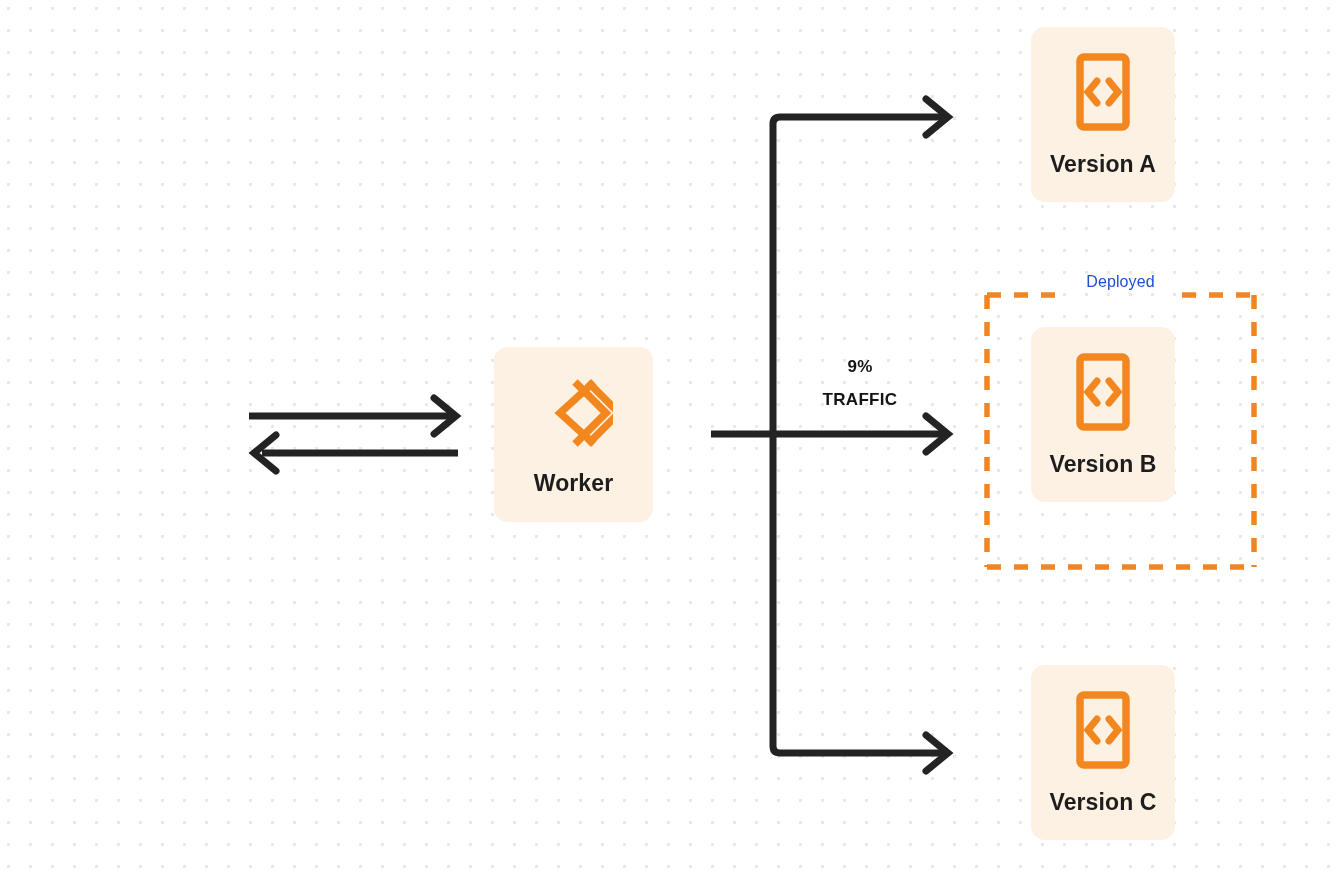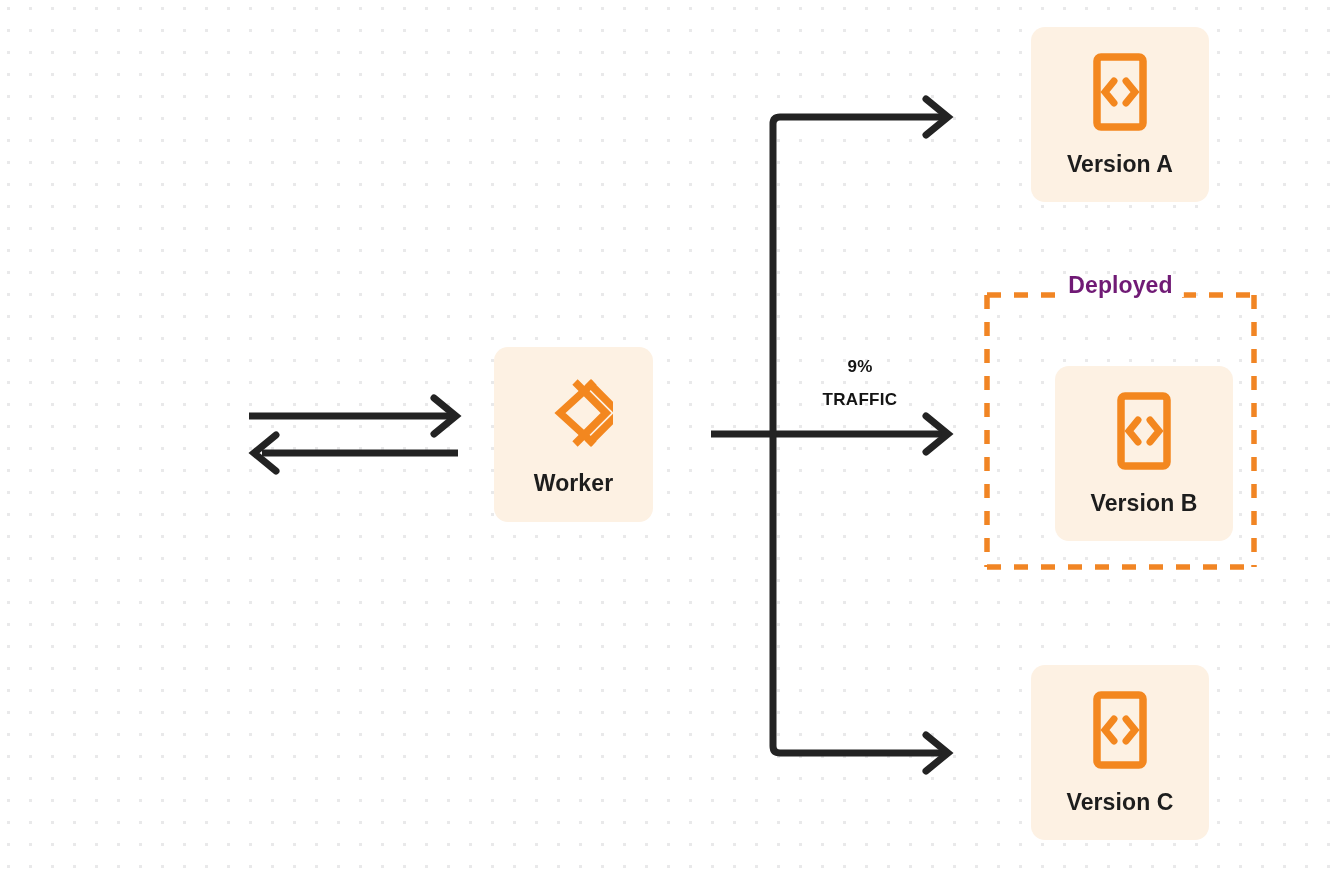--- a/index.html
+++ b/index.html
@@ -46,26 +46,26 @@
   .node-worker {
     left: 494px;
     top: 347px;
     width: 159px;
     height: 175px;
     background-color: #fdf1e3;
   }
 
   .node-version {
     left: 1031px;
-    width: 178px;
+    width: 144px;
     height: 175px;
     background-color: #fdf1e3;
   }
   .node-version-a { top: 27px; }
-  .node-version-b { top: 366px; margin-left: 24px; }
+  .node-version-b { top: 327px; }
   .node-version-c { top: 665px; }
 
   .node-label {
     font-size: 23px;
     font-weight: bold;
     color: #1d1d1d;
     letter-spacing: 0.1px;
     line-height: 1;
   }
 
@@ -102,23 +102,23 @@
     box-sizing: border-box;
   }
 
   .deployed-label {
     position: absolute;
     left: 50%;
     top: -18px;
     transform: translateX(-50%);
     background-color: #ffffff;
     padding: 0 11px;
-    font-size: 23px;
-    font-weight: bold;
-    color: #701a75;
+    font-size: 16px;
+    font-weight: normal;
+    color: #1d4ed8;
     line-height: 1;
     white-space: nowrap;
     letter-spacing: 0.1px;
   }
 
   
   .traffic-label {
     position: absolute;
     left: 800px;
     top: 350px;

